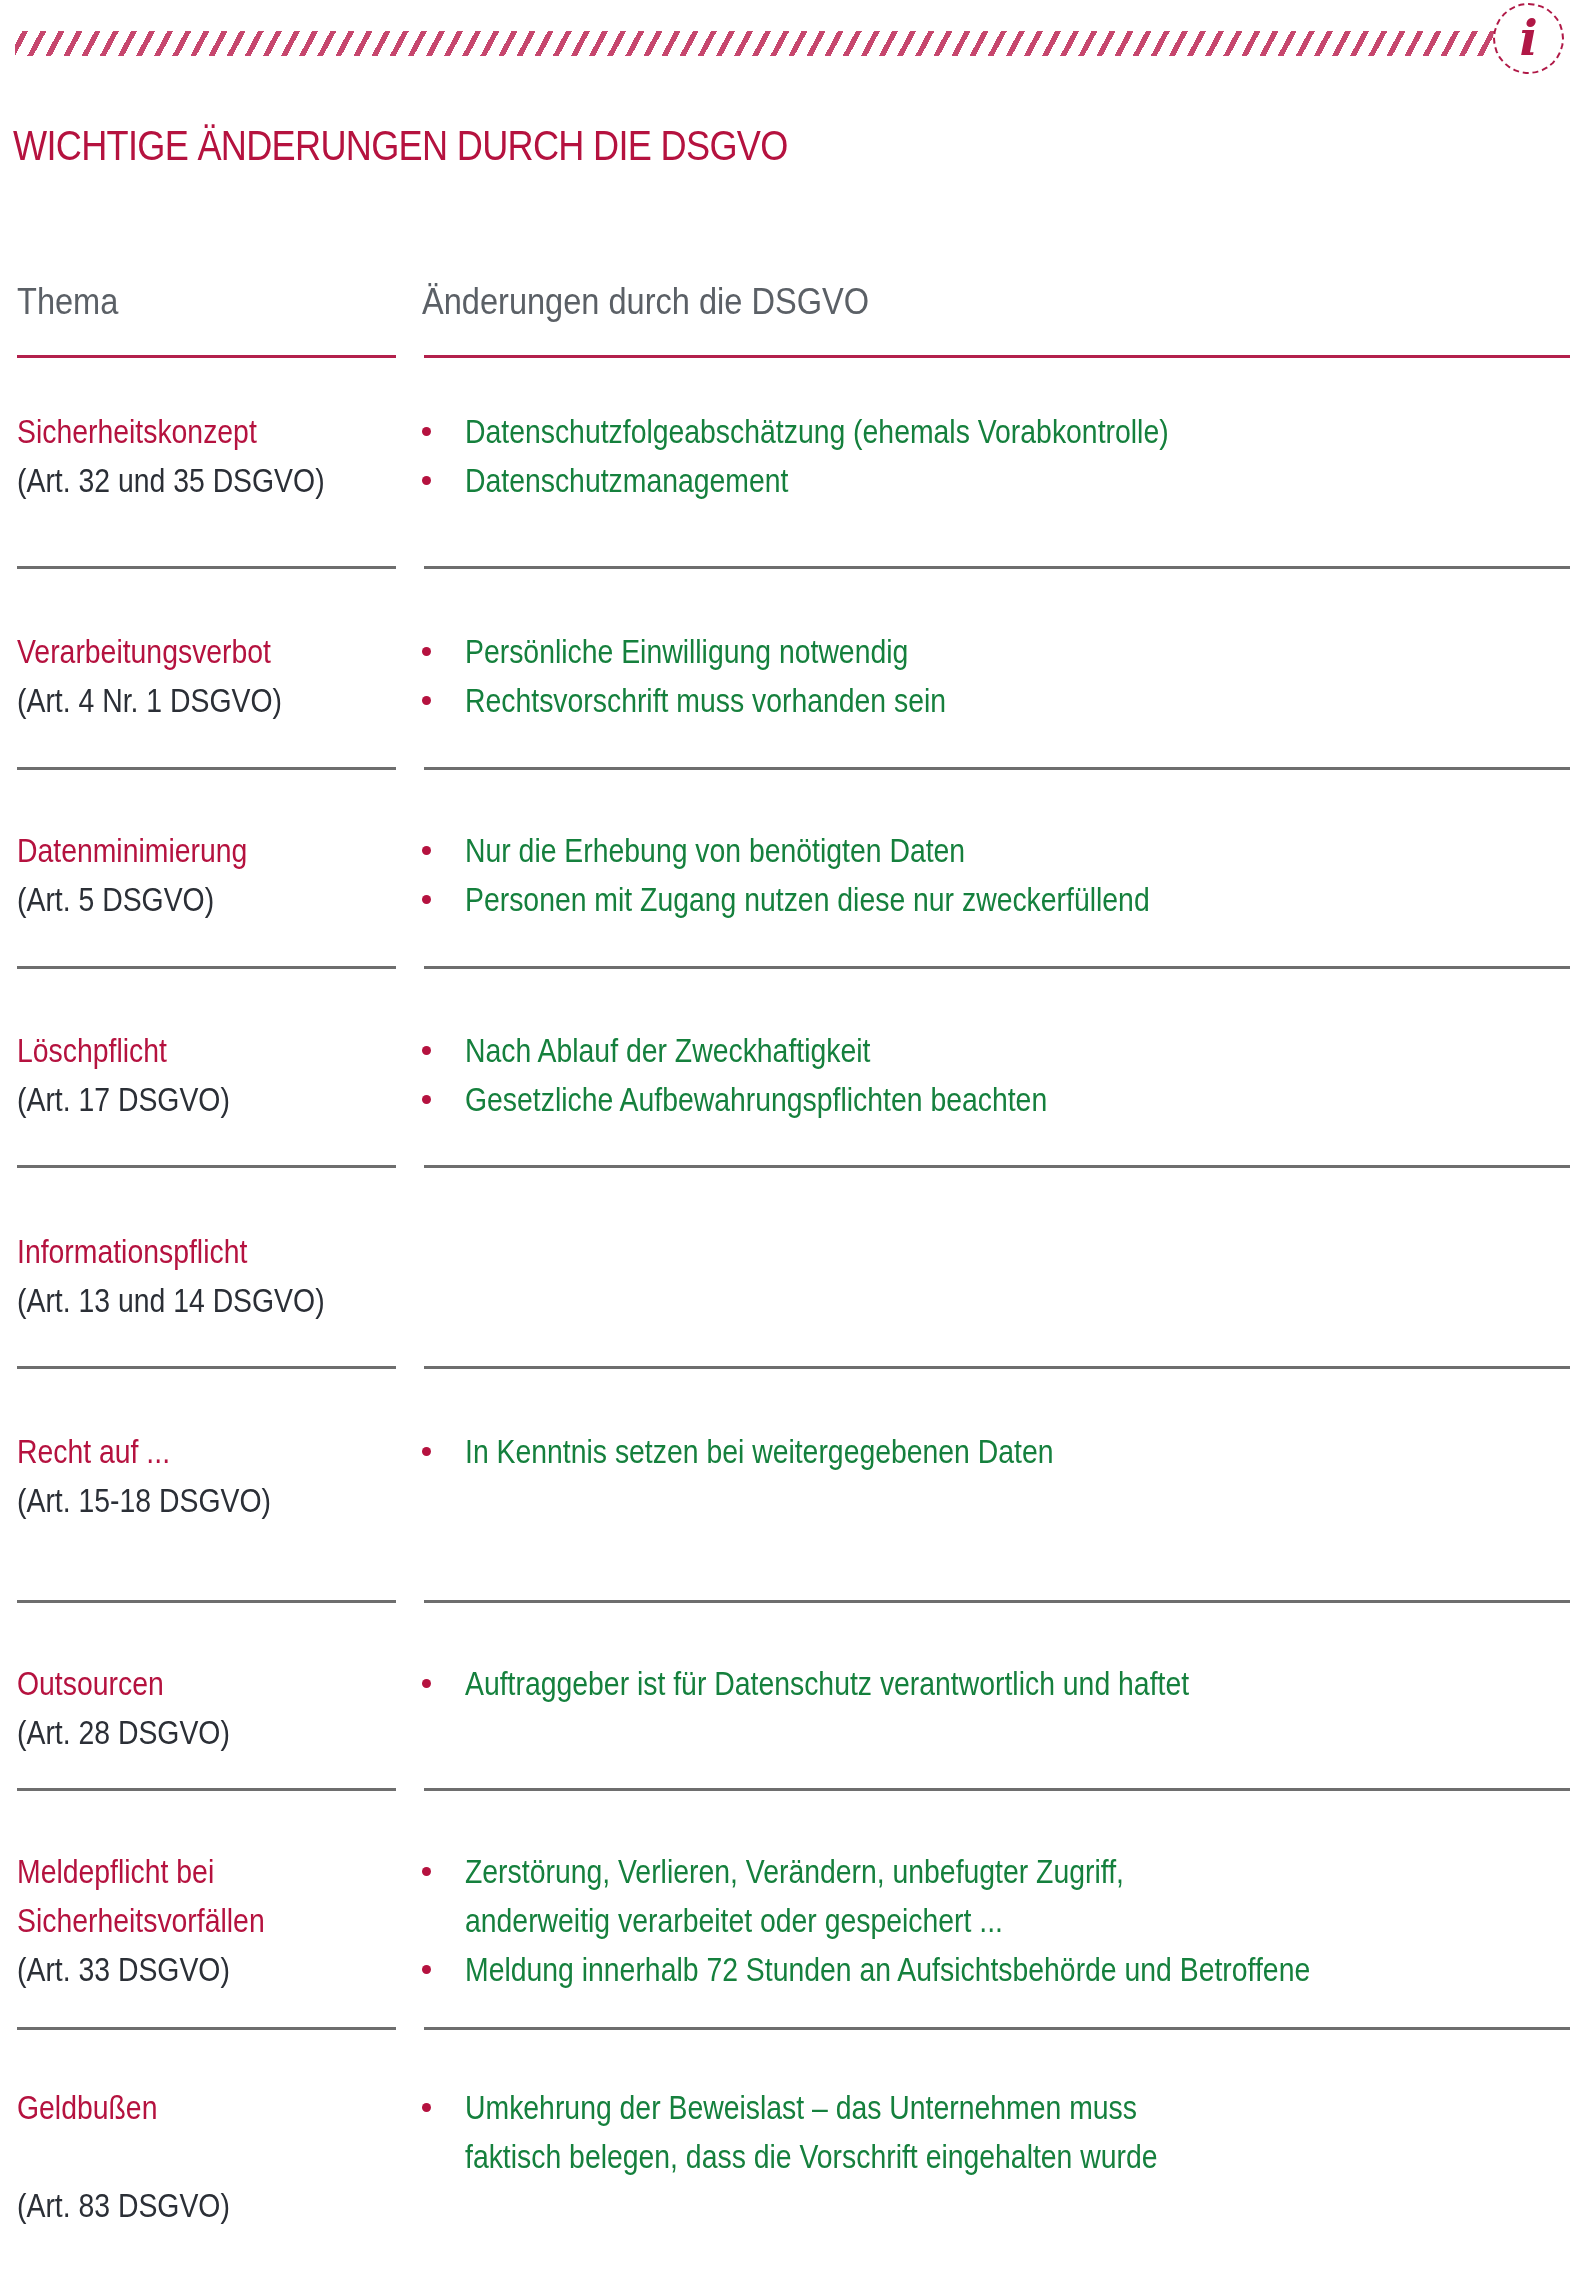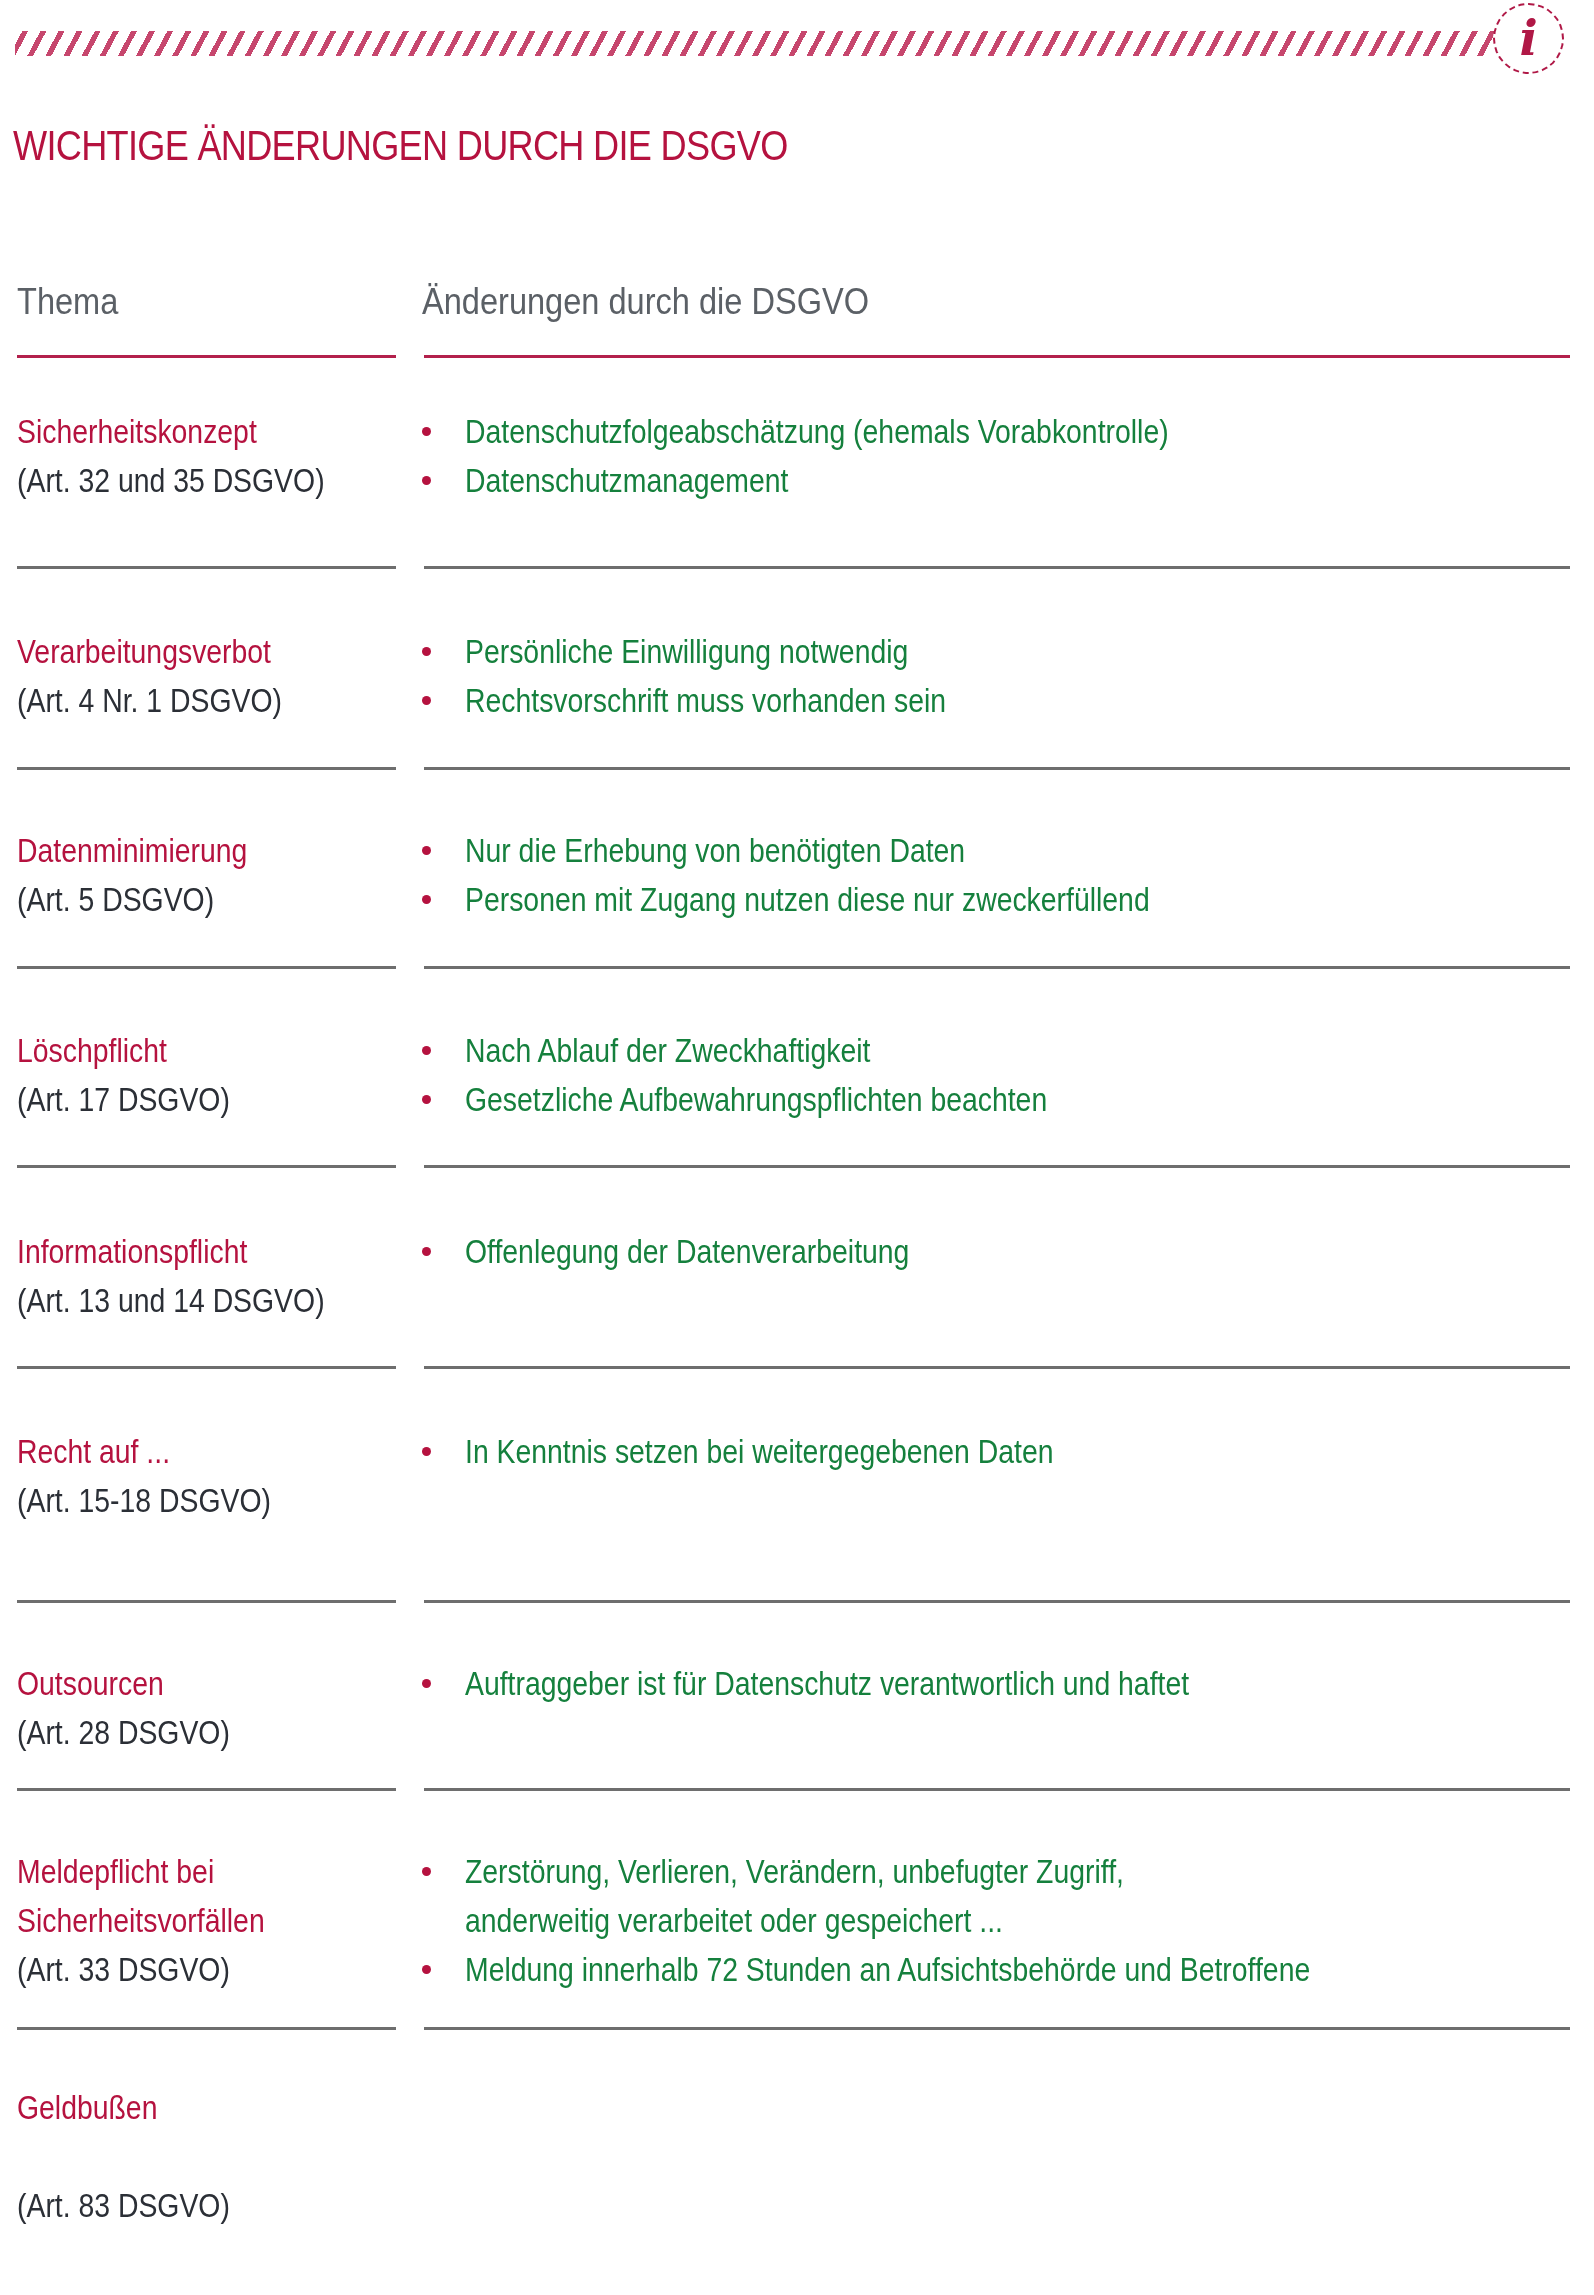--- a/index.html
+++ b/index.html
@@ -201,21 +201,20 @@
       </ul>
     </div>
     <div class="rule grey c1" style="top: 1165px;"></div>
     <div class="rule grey c2" style="top: 1165px;"></div>
     <div class="row" style="top: 1227px;">
       <div class="topic">
         <span class="name">Informationspflicht</span>
         <span class="ref">(Art. 13 und 14 DSGVO)</span>
       </div>
       <ul class="changes">
-        <li><span class="bullet"></span><span class="txt"><span class="line">Offenlegung der Datenverarbeitung</span></span></li>
       </ul>
     </div>
     <div class="rule grey c1" style="top: 1366px;"></div>
     <div class="rule grey c2" style="top: 1366px;"></div>
     <div class="row" style="top: 1427px;">
       <div class="topic">
         <span class="name">Recht auf ...</span>
         <span class="ref">(Art. 15-18 DSGVO)</span>
       </div>
       <ul class="changes">
@@ -248,16 +247,17 @@
     </div>
     <div class="rule grey c1" style="top: 2027px;"></div>
     <div class="rule grey c2" style="top: 2027px;"></div>
     <div class="row" style="top: 2083px;">
       <div class="topic">
         <span class="name">Geldbußen</span>
         <span class="gap"></span>
         <span class="ref">(Art. 83 DSGVO)</span>
       </div>
       <ul class="changes">
+        <li><span class="bullet"></span><span class="txt"><span class="line">Umkehrung der Beweislast – das Unternehmen muss</span><span class="line">faktisch belegen, dass die Vorschrift eingehalten wurde</span></span></li>
       </ul>
     </div>
   </div>
 
 
 </body></html>

